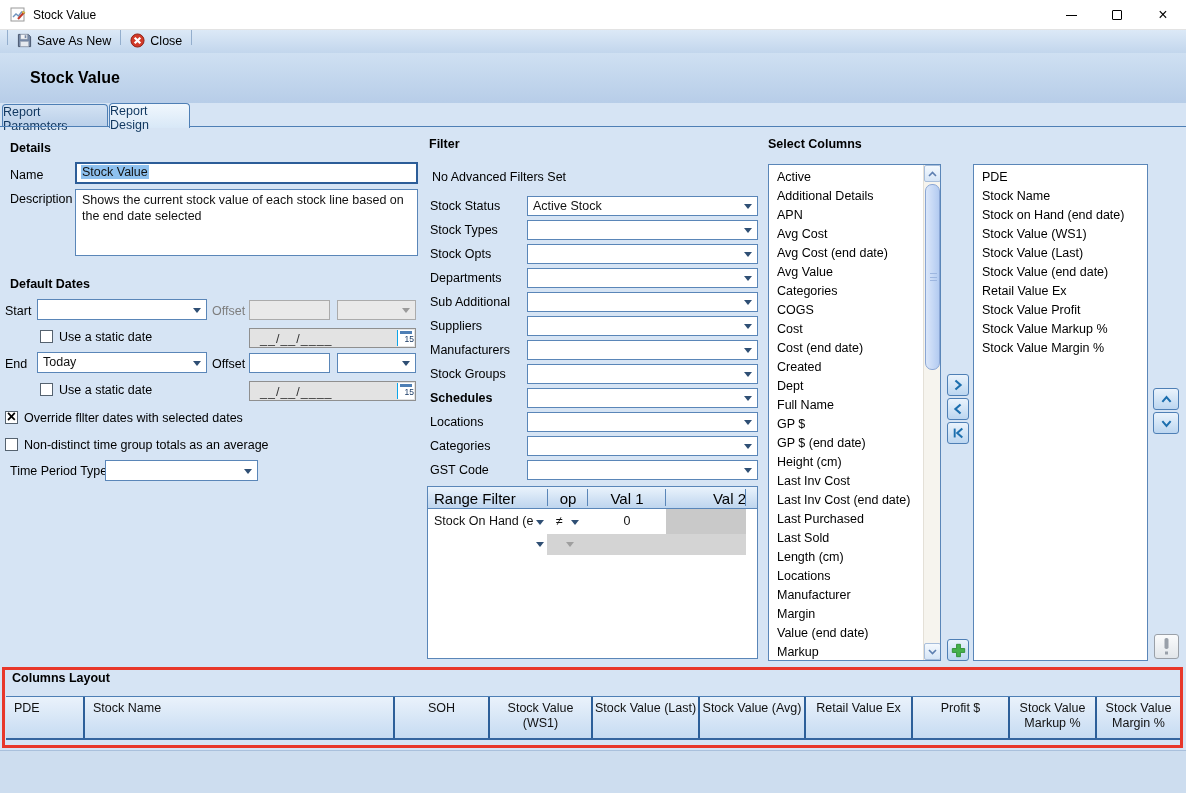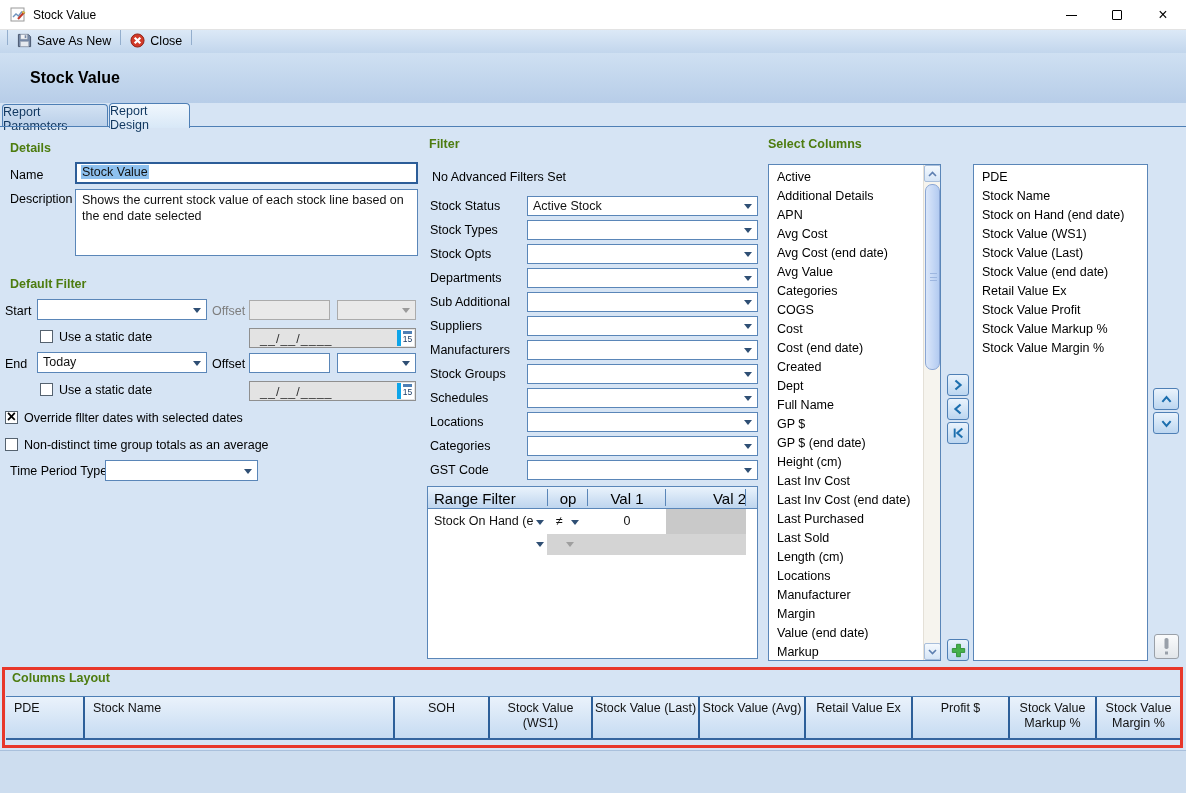--- a/index.html
+++ b/index.html
@@ -30,41 +30,41 @@
   .pagehead h1{position:absolute;left:30px;top:16px;font-size:16px;color:#000}
 
   
   .tabline{position:absolute;left:0;top:126px;width:1186px;height:1px;background:#4e7fb5;z-index:1}
   .tab{position:absolute;top:104px;height:23px;border:1px solid #4e7fb5;border-bottom:none;
        border-radius:4px 4px 0 0;display:flex;align-items:flex-start;justify-content:center;
        font-size:12.5px;color:#10375f;background:linear-gradient(#d3e2f3,#b9cfe9);z-index:0}
   .tab.active{top:103px;height:25px;background:linear-gradient(#f0f7fd,#d8e8f7);z-index:2}
 
   
-  .hd{position:absolute;font-weight:bold;font-size:12.5px;color:#4d7c0f}
+  .hd{position:absolute;font-weight:bold;font-size:12.5px;color:#000000}
   .lbl{position:absolute;font-size:12.5px;color:#000;white-space:nowrap}
   .lbl.dis{color:#7e7e7e}
   .sel{position:absolute;background:#fff;border:1px solid #5a86b8;height:21px}
   .sel .sel-text{position:absolute;left:5px;top:2px;right:16px;white-space:nowrap;overflow:hidden}
   .arr{position:absolute;right:5px;top:50%;margin-top:-2px;width:0;height:0;
        border-left:4px solid transparent;border-right:4px solid transparent;border-top:5px solid #2f4f74}
   .sel.dis{background:#e9e9e9;border-color:#ababab}
   .sel.dis .arr{border-top-color:#9a9a9a}
   .inp{position:absolute;background:#fff;border:1px solid #5a86b8}
   .inp.dis{background:#e9e9e9;border-color:#ababab}
   .name-input{border:2px solid #2c5d98;padding:1px 4px}
   .name-input .seltext{background:#8ec1ef;padding:0 1px}
   .descbox{position:absolute;background:#fff;border:1px solid #5a86b8;padding:2px 6px;line-height:1.3}
   .cb{position:absolute;width:13px;height:13px;background:#fff;border:1px solid #55626f}
   .cb.checked::after{content:"×";position:absolute;left:0;top:-4px;width:11px;text-align:center;
        font-size:16px;font-weight:bold;color:#000}
   .datefield{position:absolute;height:20px;background:#e3e3e3;border:1px solid #8f8f8f}
   .datefield .ph{position:absolute;left:10px;top:3px;color:#333;letter-spacing:1px}
   .calbtn{position:absolute;right:1px;top:1px;width:17px;height:16px;background:#fff;
-          border-left:4px solid #0ea5e9;text-align:center}
+          border-left:1px solid #0ea5e9;text-align:right}
   .calbtn .bar{position:absolute;left:2px;top:1px;right:2px;height:3px;background:#4e7fb5}
   .calbtn .num{position:absolute;left:0;right:0;top:4px;font-size:8.5px;color:#1a3b66}
 
   
   .rangebox{position:absolute;left:427px;top:486px;width:331px;height:173px;background:#fff;
             border:1px solid #5a86b8}
   .rt-head{position:absolute;left:0;top:0;right:0;height:22px;
            background:linear-gradient(#eaf3fc,#bed5ee);border-bottom:1px solid #5a86b8}
   .rt-vline{position:absolute;top:2px;bottom:2px;width:1px;background:#5a86b8}
   .rt-hcell{position:absolute;top:3px;font-size:15px;color:#000}
@@ -175,21 +175,21 @@
 <div class="hd" style="left:10px;top:141px">Details</div>
 
 <div class="lbl" style="left:10px;top:168px">Name</div>
 <div class="inp name-input" style="left:75px;top:162px;width:343px;height:22px">
   <span class="seltext">Stock Value</span>
 </div>
 
 <div class="lbl" style="left:10px;top:192px">Description</div>
 <div class="descbox" style="left:75px;top:189px;width:343px;height:67px">Shows the current stock value of each stock line based on the end date selected</div>
 
-<div class="hd" style="left:10px;top:277px">Default Filter</div>
+<div class="hd" style="left:10px;top:277px">Default Dates</div>
 
 <div class="lbl" style="left:5px;top:304px">Start</div>
 <div class="sel" style="left:37px;top:299px;width:170px">
   <span class="sel-text"></span>
     <i class="arr"></i>
 </div>
 <div class="lbl dis" style="left:212px;top:304px">Offset</div>
 <div class="inp dis" style="left:249px;top:300px;width:81px;height:20px"></div>
 <div class="sel dis" style="left:337px;top:300px;width:79px;height:20px">
   <i class="arr"></i>
@@ -274,21 +274,21 @@
     <div class="lbl" style="left: 430px; top: 343px;">Manufacturers</div>
     <div class="sel" style="left: 527px; top: 340px; width: 231px; height: 20px;">
       <span class="sel-text"></span>
       <i class="arr"></i>
     </div>
     <div class="lbl" style="left: 430px; top: 367px;">Stock Groups</div>
     <div class="sel" style="left: 527px; top: 364px; width: 231px; height: 20px;">
       <span class="sel-text"></span>
       <i class="arr"></i>
     </div>
-    <div class="lbl" style="left: 430px; top: 391px;">Schedules</div>
+    <div class="lbl" style="left: 430px; top: 391px; font-weight: bold;">Schedules</div>
     <div class="sel" style="left: 527px; top: 388px; width: 231px; height: 20px;">
       <span class="sel-text"></span>
       <i class="arr"></i>
     </div>
     <div class="lbl" style="left: 430px; top: 415px;">Locations</div>
     <div class="sel" style="left: 527px; top: 412px; width: 231px; height: 20px;">
       <span class="sel-text"></span>
       <i class="arr"></i>
     </div>
     <div class="lbl" style="left: 430px; top: 439px;">Categories</div>

